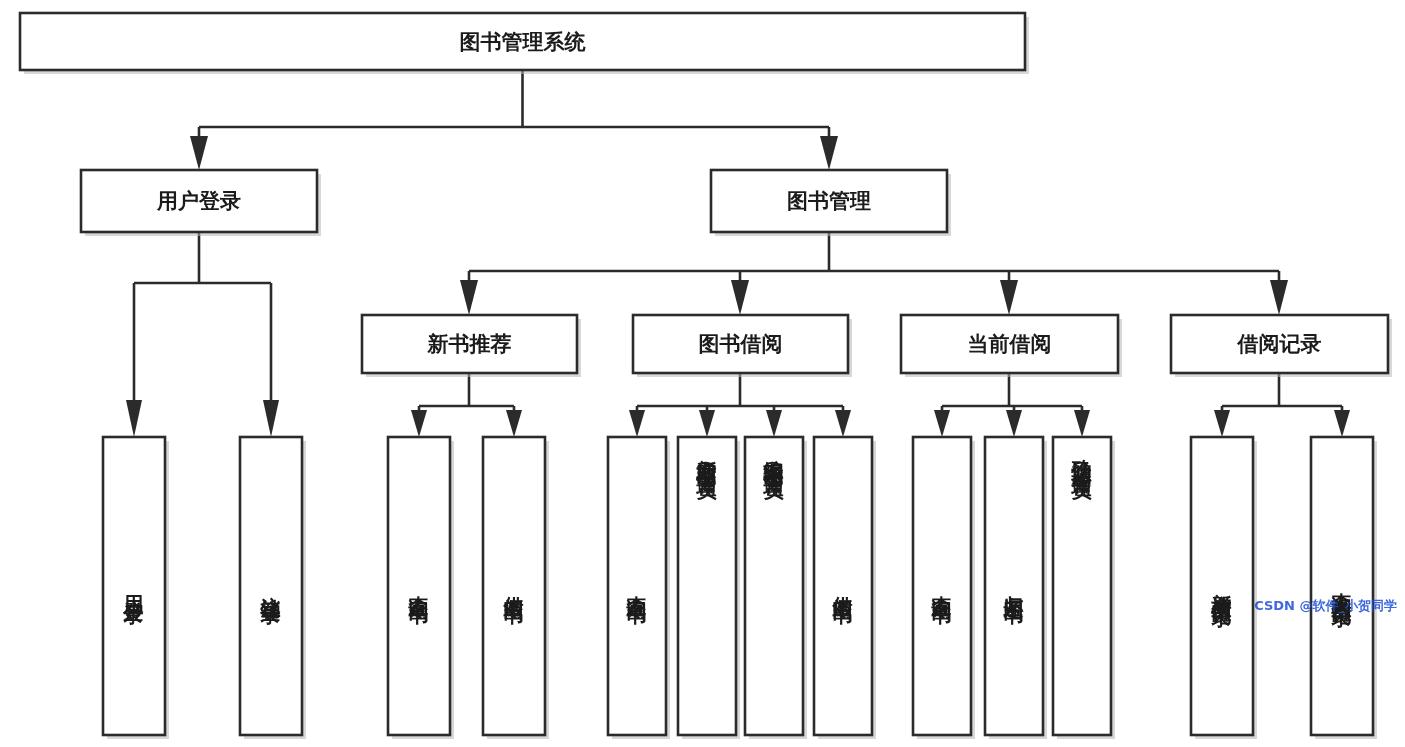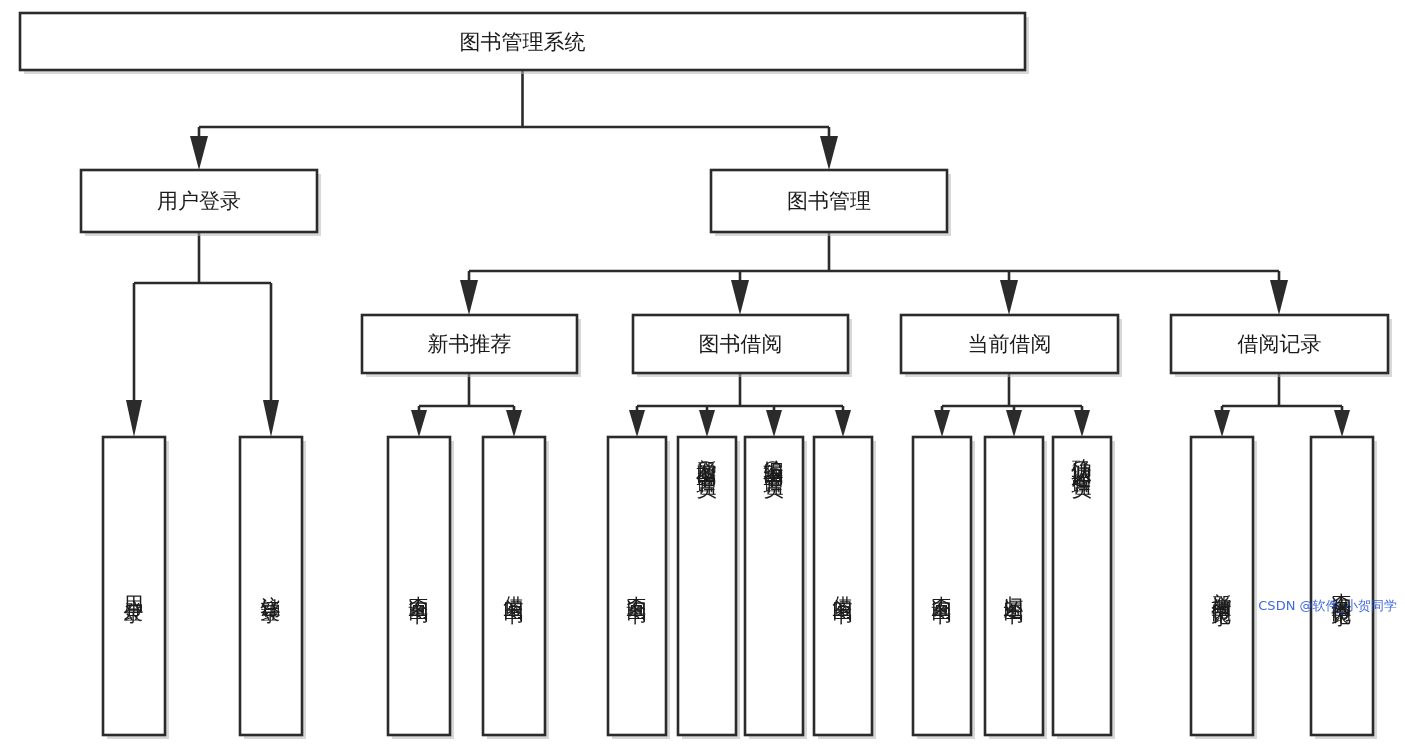--- a/index.html
+++ b/index.html
@@ -11,20 +11,21 @@
     width: 1405px;
     height: 747px;
     font-family: "DejaVu Sans", "Liberation Sans", sans-serif;
     overflow: hidden;
   }
   #diagram-root {
     position: relative;
     width: 1405px;
     height: 619px;
     background: #ffffff;
+    font-weight: bold;
   }
   svg.flow {
     position: absolute;
     top: 0;
     left: 0;
     width: 1405px;
     height: 747px;
   }
   .node-rect {
     fill: #ffffff;

